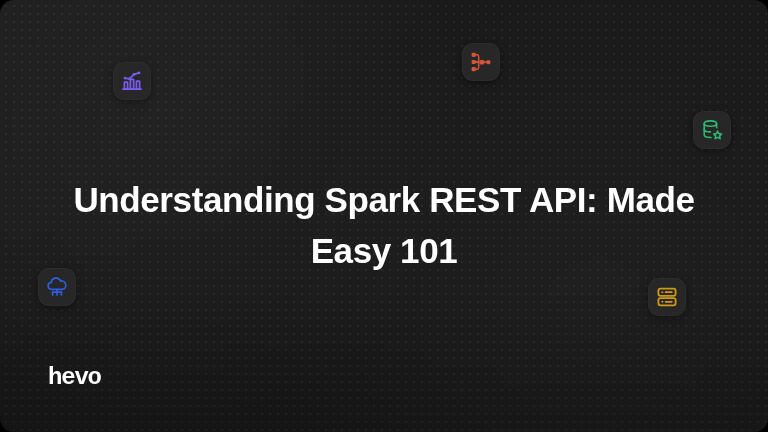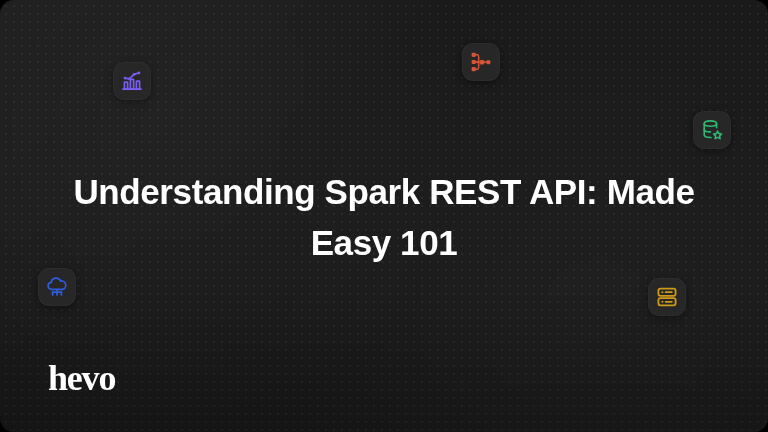--- a/index.html
+++ b/index.html
@@ -60,21 +60,21 @@
   .tile-cloud  { left: 38px;  top: 268px; }
   .tile-server { left: 648px; top: 278px; }
 
   
   .title {
     position: absolute;
     left: 0;
     right: 0;
     top: 162px;
     z-index: 3;
-    margin: 4px;
+    margin: 12px;
     padding: 0 32px;
     text-align: center;
     color: #ffffff;
     font-family: "Liberation Sans", sans-serif;
     font-size: 35px;
     font-weight: 700;
     line-height: 1.46;
     letter-spacing: -0.4px;
   }
 
@@ -87,22 +87,22 @@
     height: 96px;
     z-index: 3;
     display: flex;
     align-items: center;
     justify-content: space-between;
     padding: 0 48px 12px 48px;
     box-sizing: border-box;
   }
   .brand {
     color: #ffffff;
-    font-family: Liberation Serif, serif;
-    font-size: 36px;
+    font-family: Liberation Mono, monospace;
+    font-size: 24px;
     font-weight: 700;
     letter-spacing: -1.2px;
     line-height: 1;
     user-select: none;
   }
   .tagline {
     color: #f2f2f2;
     font-family: "Liberation Sans", sans-serif;
     font-size: 14.5px;
     font-weight: 700;

